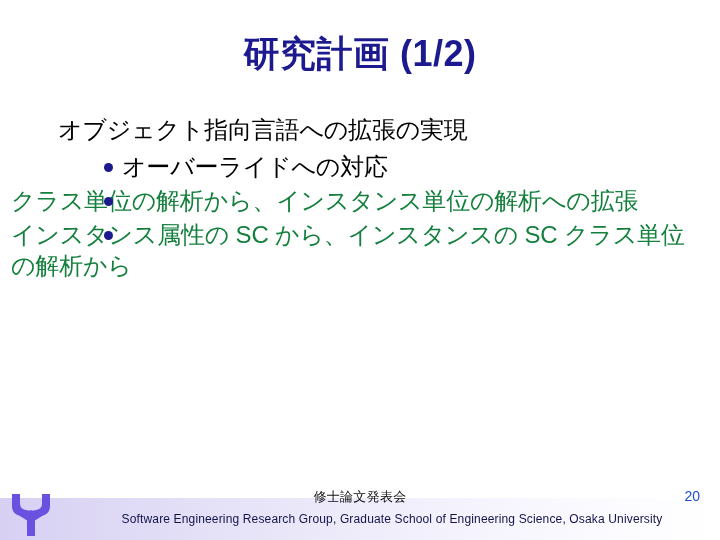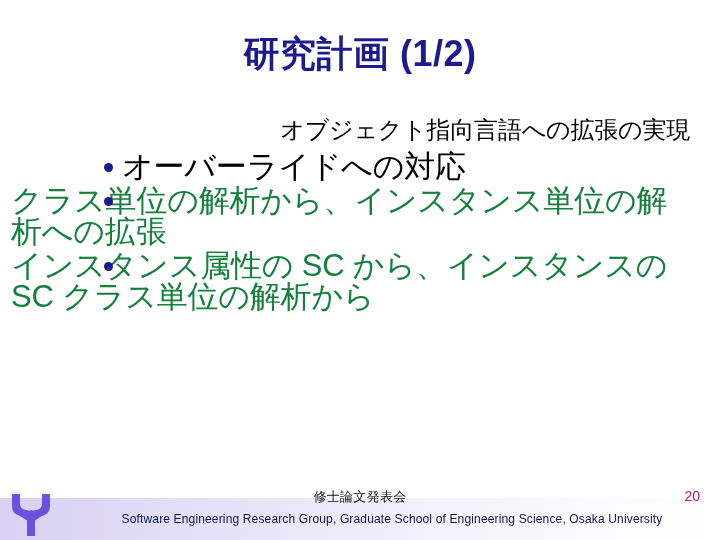--- a/index.html
+++ b/index.html
@@ -58,34 +58,33 @@
   }
 
   .lvl2 {
     position: relative;
     margin: 12px 0 0 0;
     padding: 0 30px 0 58px;
     font-size: 24px;
     line-height: 31px;
     color: #000000;
     letter-spacing: -0.2px;
-    text-align: right;
   }
 
   .lvl3-list {
     margin: 6px 0 0 0;
     padding: 0;
     list-style: none;
   }
 
   .lvl3 {
     position: relative;
     margin: 0 0 3px 0;
     padding: 0 28px 0 122px;
-    font-size: 31px;
+    font-size: 24px;
     line-height: 31px;
     letter-spacing: -0.2px;
     text-indent: 0;
   }
 
   .lvl3 .dot {
     position: absolute;
     left: 104px;
     top: 12px;
     width: 9px;
@@ -128,21 +127,21 @@
   }
 
   #footer-page {
     position: absolute;
     left: 600px;
     top: 488px;
     width: 100px;
     text-align: right;
     font-size: 14px;
     line-height: 17px;
-    color: #be185d;
+    color: #1d4ed8;
   }
 
   #footer-affiliation {
     position: absolute;
     left: 0;
     top: 511px;
     width: 712px;
     text-align: center;
     padding-left: 72px;
     box-sizing: border-box;

